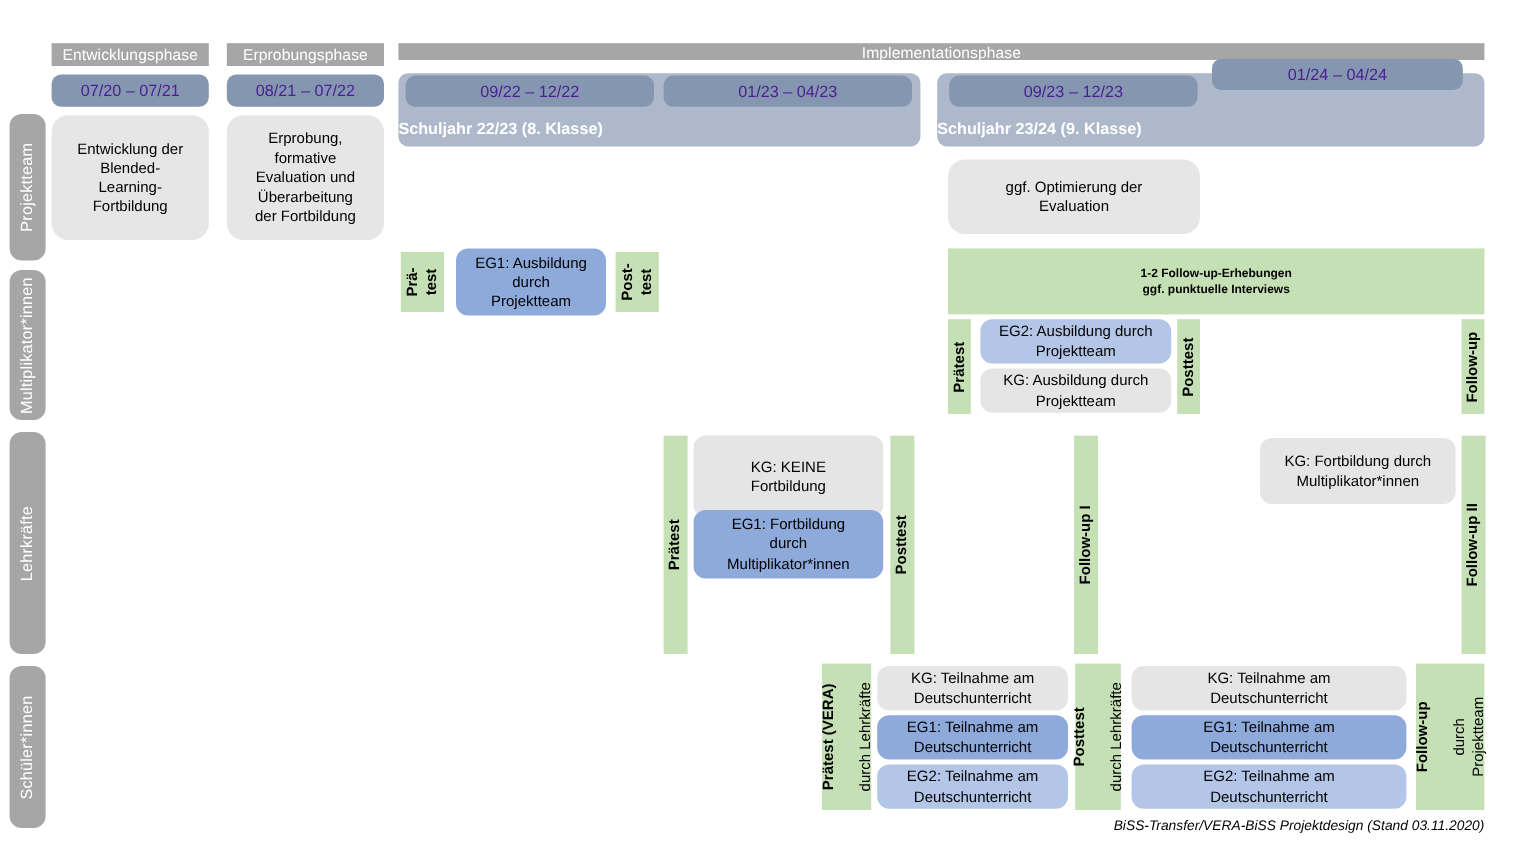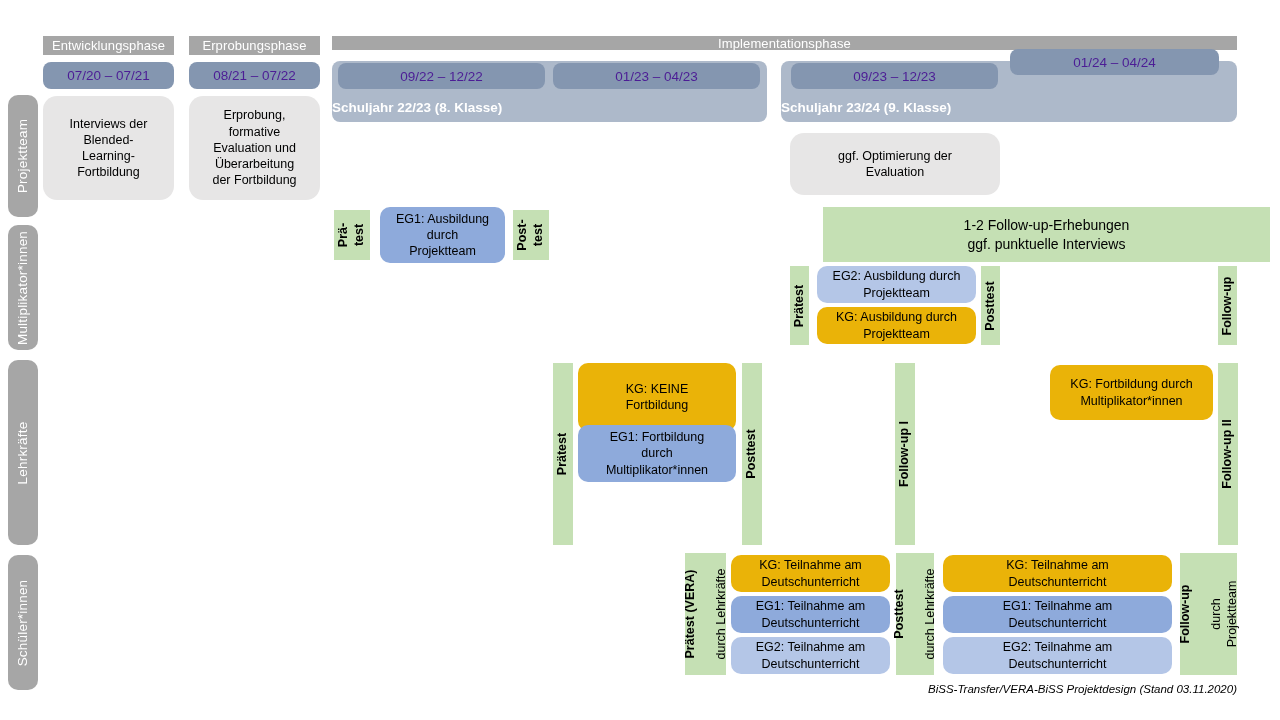--- a/index.html
+++ b/index.html
@@ -29,25 +29,25 @@
     text-align:left; color:#fff; font-weight:700; font-size:13.5px;
   }
 
   
   .box {
     display:flex; align-items:center; justify-content:center;
     text-align:center; white-space:pre-line;
     font-size:12.5px; line-height:1.3; border-radius:10px; padding:2px 4px;
   }
   .gray-lg { background:#e7e6e6; border-radius:14px; }
-  .kg   { background:#eab308; }
+  .kg   { background:#e5e5e5; }
   .eg1  { background:#8eaadb; }
   .eg2  { background:#b4c6e7; }
   .green{ background:#c5e0b4; }
-  .banner { font-weight:400; font-size:14px; border-radius:0;margin-left:33px; }
+  .banner { font-weight:700; font-size:10px; border-radius:0; }
 
   
   .vbar { position:absolute; }
   .vbar.green { border-radius:0; }
   .vtext {
     position:absolute; top:50%; left:50%;
     transform:translate(-50%,-50%) rotate(-90deg);
     white-space:pre-line; text-align:center;
     line-height:1.25; font-weight:700; font-size:12.5px;
     width:max-content;
@@ -90,21 +90,21 @@
   <div class="abs vbar siderow" style="left:8px;top:225px;width:30px;height:125px">
     <div class="vtext side">Multiplikator*innen</div>
   </div>
   <div class="abs vbar siderow" style="left:8px;top:360px;width:30px;height:185px">
     <div class="vtext side">Lehrkräfte</div>
   </div>
   <div class="abs vbar siderow" style="left:8px;top:555px;width:30px;height:135px">
     <div class="vtext side">Schüler*innen</div>
   </div>
 
-  <div class="abs box gray-lg" style="left:43px;top:96px;width:131px;height:104px">Interviews der
+  <div class="abs box gray-lg" style="left:43px;top:96px;width:131px;height:104px">Entwicklung der
 Blended-
 Learning-
 Fortbildung</div>
   <div class="abs box gray-lg" style="left:189px;top:96px;width:131px;height:104px">Erprobung,
 formative
 Evaluation und
 Überarbeitung
 der Fortbildung</div>
   <div class="abs box gray-lg" style="left:790px;top:133px;width:210px;height:62px">ggf. Optimierung der
 Evaluation</div>

